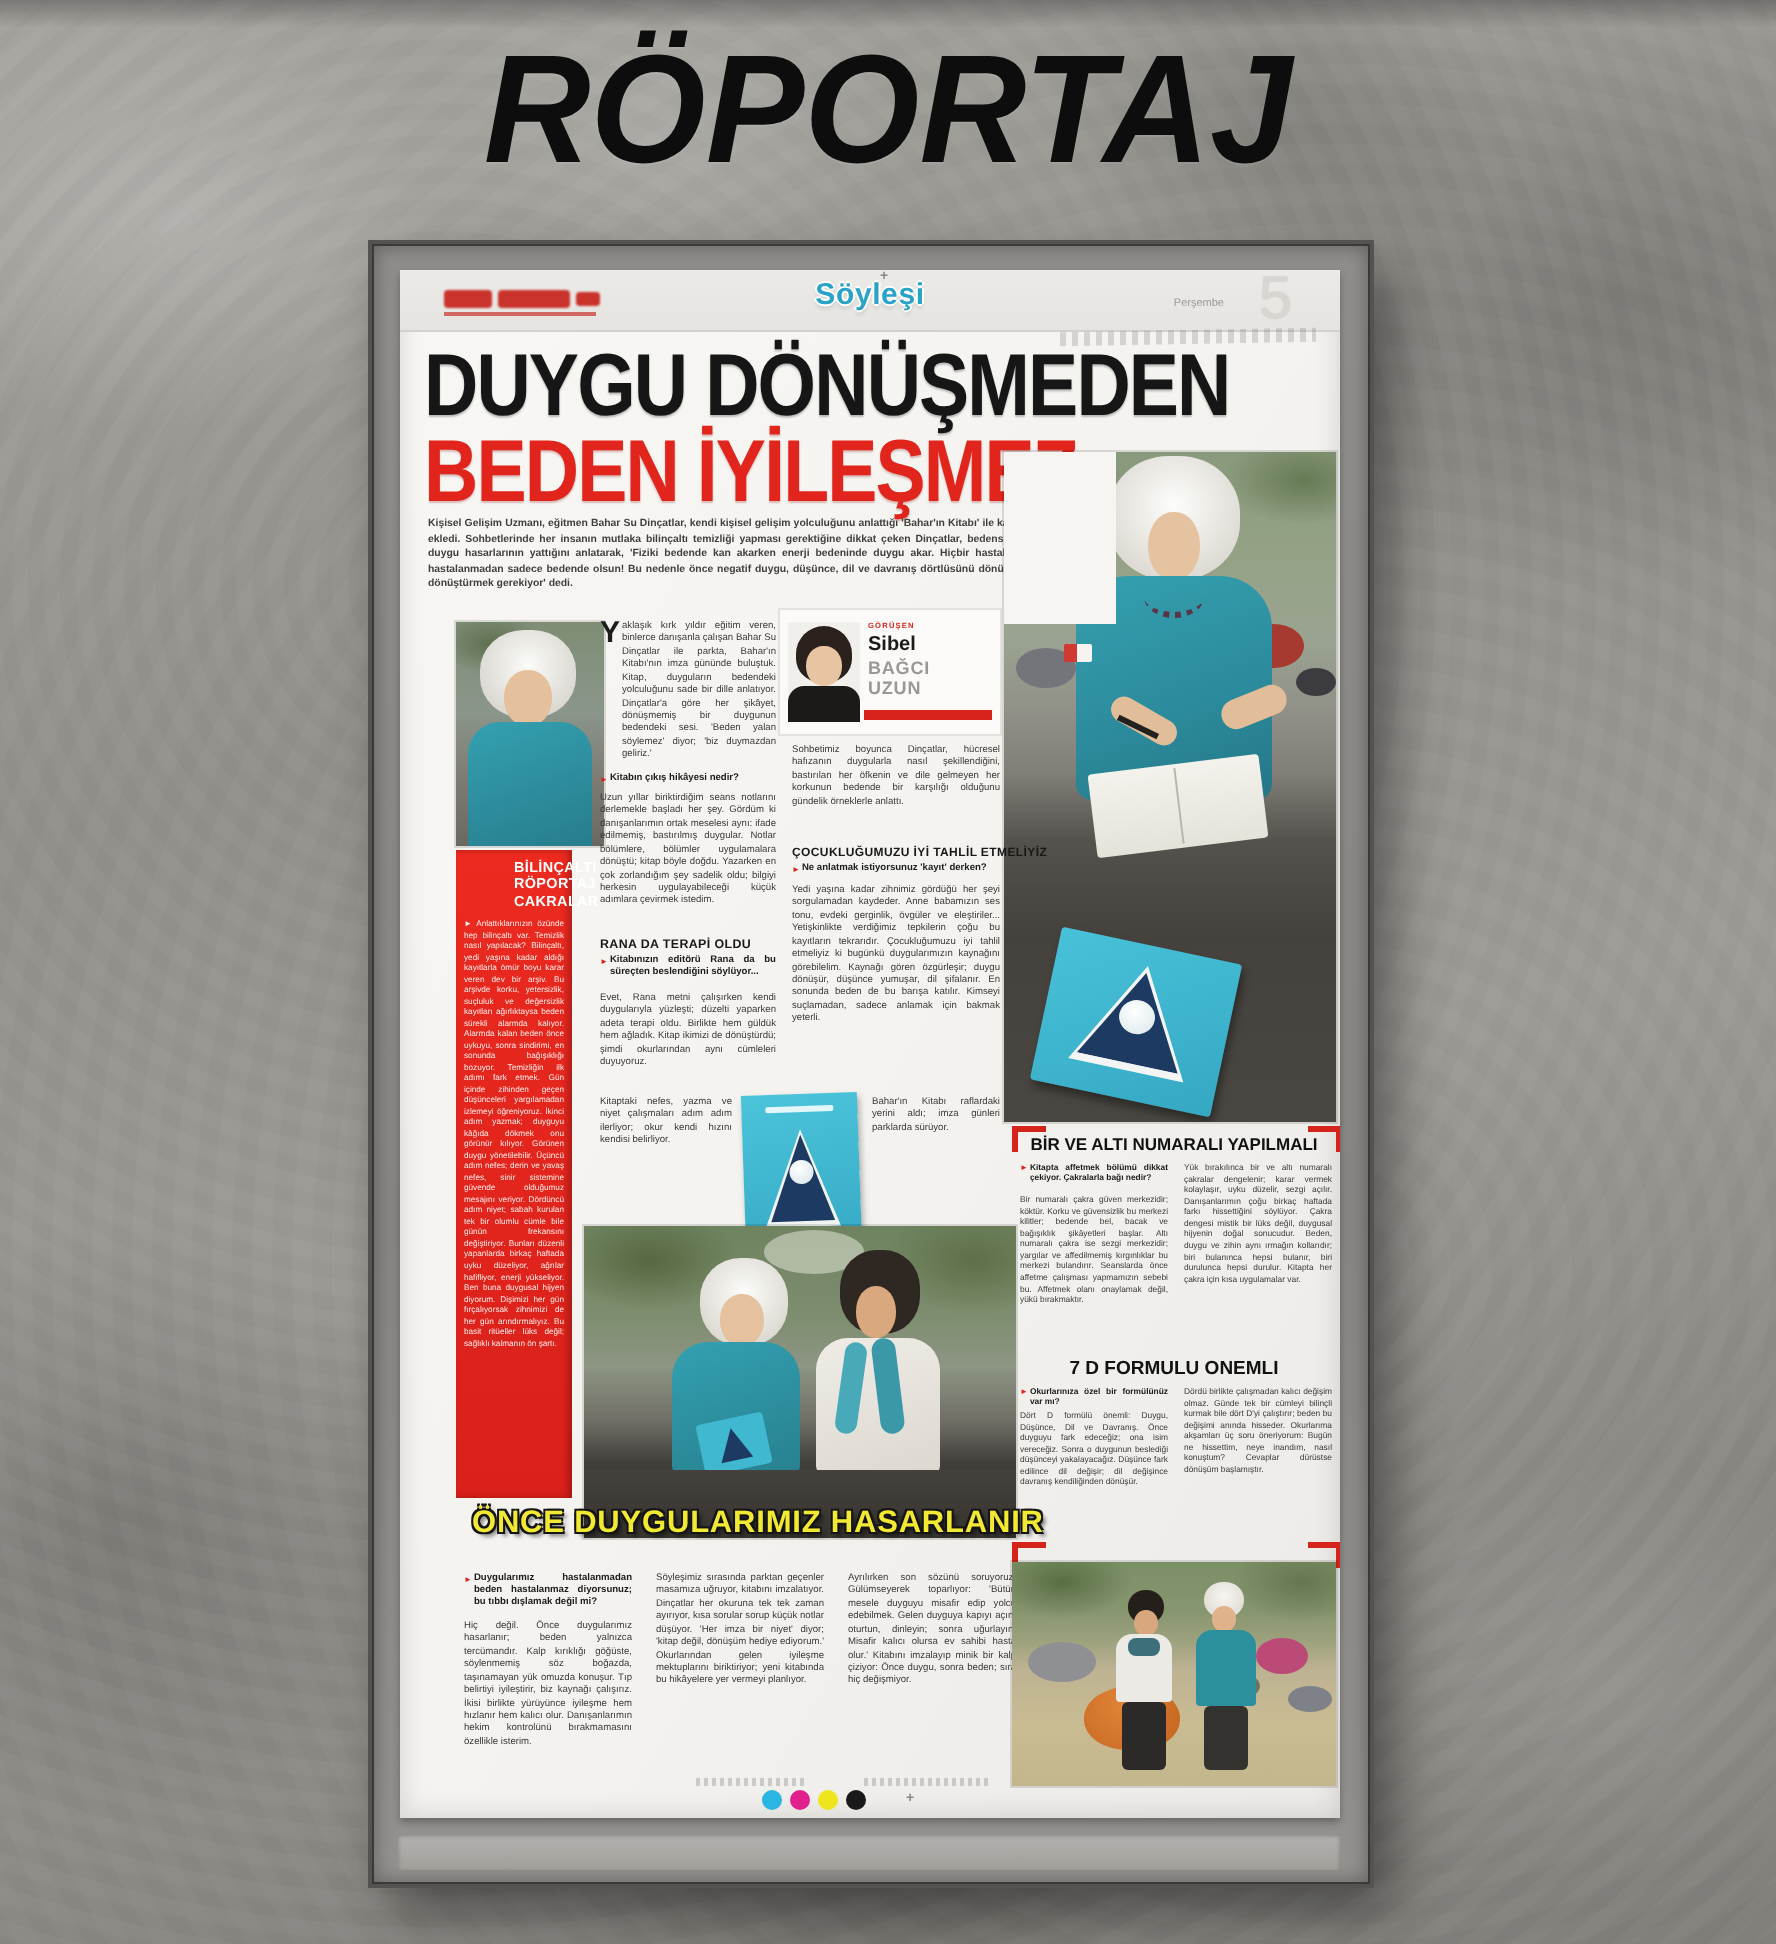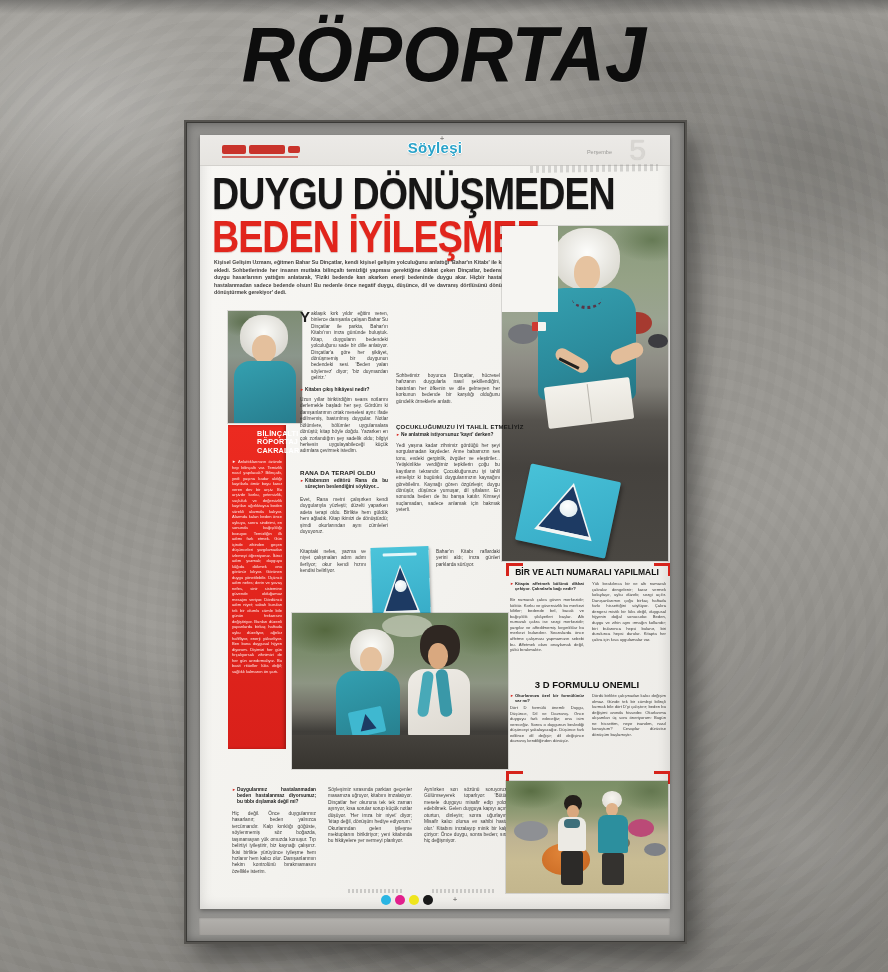--- a/index.html
+++ b/index.html
@@ -202,20 +202,32 @@
       <span class="bullet">►</span><span>Kitabın çıkış hikâyesi nedir?</span>
     </div>
     <div class="micro" style="left:100px;top:262px;width:88px;">Uzun yıllar biriktirdiğim seans notlarını derlemekle başladı her şey. Gördüm ki danışanlarımın ortak meselesi aynı: ifade edilmemiş, bastırılmış duygular. Notlar bölümlere, bölümler uygulamalara dönüştü; kitap böyle doğdu. Yazarken en çok zorlandığım şey sadelik oldu; bilgiyi herkesin uygulayabileceği küçük adımlara çevirmek istedim.</div>
     <div class="micro subhead" style="left:100px;top:334px;width:88px;font-size:6.2px;text-align:left;">RANA DA TERAPİ OLDU</div>
     <div class="q" style="left:100px;top:343px;width:88px;">
       <span class="bullet">►</span><span>Kitabınızın editörü Rana da bu süreçten beslendiğini söylüyor...</span>
     </div>
     <div class="micro" style="left:100px;top:362px;width:88px;">Evet, Rana metni çalışırken kendi duygularıyla yüzleşti; düzelti yaparken adeta terapi oldu. Birlikte hem güldük hem ağladık. Kitap ikimizi de dönüştürdü; şimdi okurlarından aynı cümleleri duyuyoruz.</div>
     <div class="micro" style="left:100px;top:414px;width:66px;">Kitaptaki nefes, yazma ve niyet çalışmaları adım adım ilerliyor; okur kendi hızını kendisi belirliyor.</div>
 
+    <div class="byline">
+      <div style="left:4px;top:6px;width:36px;height:50px;background:#f1efec;">
+        <div style="position:absolute;left:4px;top:2px;width:28px;height:28px;border-radius:50% 50% 42% 42%;background:#2b211c;"></div>
+        <div style="position:absolute;left:9px;top:12px;width:18px;height:20px;border-radius:48%;background:#e7c4a2;"></div>
+        <div style="position:absolute;left:0;top:32px;width:36px;height:18px;border-radius:8px 8px 0 0;background:#1c1a19;"></div>
+      </div>
+      <div class="by-kicker">GÖRÜŞEN</div>
+      <div class="by-name">Sibel</div>
+      <div class="by-sur" style="top:24px;">BAĞCI</div>
+      <div class="by-sur" style="top:34px;">UZUN</div>
+      <div class="by-bar"></div>
+    </div>
 
     <div class="micro" style="left:196px;top:238px;width:104px;">Sohbetimiz boyunca Dinçatlar, hücresel hafızanın duygularla nasıl şekillendiğini, bastırılan her öfkenin ve dile gelmeyen her korkunun bedende bir karşılığı olduğunu gündelik örneklerle anlattı.</div>
     <div class="micro subhead" style="left:196px;top:288px;width:124px;font-size:6px;text-align:left;white-space:nowrap;">ÇOCUKLUĞUMUZU İYİ TAHLİL ETMELİYİZ</div>
     <div class="q" style="left:196px;top:297px;width:104px;">
       <span class="bullet">►</span><span>Ne anlatmak istiyorsunuz 'kayıt' derken?</span>
     </div>
     <div class="micro" style="left:196px;top:308px;width:104px;">Yedi yaşına kadar zihnimiz gördüğü her şeyi sorgulamadan kaydeder. Anne babamızın ses tonu, evdeki gerginlik, övgüler ve eleştiriler... Yetişkinlikte verdiğimiz tepkilerin çoğu bu kayıtların tekrarıdır. Çocukluğumuzu iyi tahlil etmeliyiz ki bugünkü duygularımızın kaynağını görebilelim. Kaynağı gören özgürleşir; duygu dönüşür, düşünce yumuşar, dil şifalanır. En sonunda beden de bu barışa katılır. Kimseyi suçlamadan, sadece anlamak için bakmak yeterli.</div>
     <div class="micro" style="left:236px;top:414px;width:64px;">Bahar'ın Kitabı raflardaki yerini aldı; imza günleri parklarda sürüyor.</div>
 
     <div class="photo" style="left:172px;top:412px;width:58px;height:92px;background:linear-gradient(170deg,#4bc4da,#32a5c2);transform:rotate(-2deg);box-shadow:1px 2px 3px rgba(0,0,0,.3);">
@@ -237,38 +249,39 @@
         <div style="position:absolute;left:8px;top:4px;width:18px;height:18px;background:#1d3a63;clip-path:polygon(50% 5%,5% 95%,95% 95%);"></div>
       </div>
       <div class="ph-shape" style="left:128px;top:12px;width:40px;height:42px;border-radius:45%;background:#2f2722;"></div>
       <div class="ph-shape" style="left:136px;top:30px;width:20px;height:26px;border-radius:48%;background:#d9a87f;"></div>
       <div class="ph-shape" style="left:116px;top:56px;width:62px;height:68px;border-radius:16px 16px 4px 4px;background:linear-gradient(160deg,#efece6,#dcd8d0);"></div>
       <div class="ph-shape" style="left:128px;top:58px;width:11px;height:46px;border-radius:6px;background:#48a9b8;transform:rotate(8deg);"></div>
       <div class="ph-shape" style="left:146px;top:56px;width:12px;height:48px;border-radius:6px;background:#3a98a8;transform:rotate(-7deg);"></div>
       <div class="ph-shape" style="left:0;top:122px;width:216px;height:34px;background:linear-gradient(180deg,#45423d,#37342f);"></div>
     </div>
 
+    <div class="yellow-head">ÖNCE DUYGULARIMIZ HASARLANIR</div>
 
     <div class="q" style="left:32px;top:652px;width:84px;">
       <span class="bullet">►</span><span>Duygularımız hastalanmadan beden hastalanmaz diyorsunuz; bu tıbbı dışlamak değil mi?</span>
     </div>
     <div class="micro" style="left:32px;top:676px;width:84px;">Hiç değil. Önce duygularımız hasarlanır; beden yalnızca tercümandır. Kalp kırıklığı göğüste, söylenmemiş söz boğazda, taşınamayan yük omuzda konuşur. Tıp belirtiyi iyileştirir, biz kaynağı çalışırız. İkisi birlikte yürüyünce iyileşme hem hızlanır hem kalıcı olur. Danışanlarımın hekim kontrolünü bırakmamasını özellikle isterim.</div>
     <div class="micro" style="left:128px;top:652px;width:84px;">Söyleşimiz sırasında parktan geçenler masamıza uğruyor, kitabını imzalatıyor. Dinçatlar her okuruna tek tek zaman ayırıyor, kısa sorular sorup küçük notlar düşüyor. 'Her imza bir niyet' diyor; 'kitap değil, dönüşüm hediye ediyorum.' Okurlarından gelen iyileşme mektuplarını biriktiriyor; yeni kitabında bu hikâyelere yer vermeyi planlıyor.</div>
     <div class="micro" style="left:224px;top:652px;width:84px;">Ayrılırken son sözünü soruyoruz. Gülümseyerek toparlıyor: 'Bütün mesele duyguyu misafir edip yolcu edebilmek. Gelen duyguya kapıyı açın, oturtun, dinleyin; sonra uğurlayın. Misafir kalıcı olursa ev sahibi hasta olur.' Kitabını imzalayıp minik bir kalp çiziyor: Önce duygu, sonra beden; sıra hiç değişmiyor.</div>
 
     <div class="bk tl" style="left:306px;top:428px;"></div>
     <div class="bk tr" style="left:454px;top:428px;"></div>
     <div class="boxtitle" style="left:306px;top:432px;width:162px;font-size:8.5px;">BİR VE ALTI NUMARALI YAPILMALI</div>
     <div class="q" style="left:310px;top:446px;width:74px;font-size:4.2px;">
       <span class="bullet">►</span><span>Kitapta affetmek bölümü dikkat çekiyor. Çakralarla bağı nedir?</span>
     </div>
     <div class="microsm" style="left:310px;top:462px;width:74px;">Bir numaralı çakra güven merkezidir; köktür. Korku ve güvensizlik bu merkezi kilitler; bedende bel, bacak ve bağışıklık şikâyetleri başlar. Altı numaralı çakra ise sezgi merkezidir; yargılar ve affedilmemiş kırgınlıklar bu merkezi bulandırır. Seanslarda önce affetme çalışması yapmamızın sebebi bu. Affetmek olanı onaylamak değil, yükü bırakmaktır.</div>
     <div class="microsm" style="left:392px;top:446px;width:74px;">Yük bırakılınca bir ve altı numaralı çakralar dengelenir; karar vermek kolaylaşır, uyku düzelir, sezgi açılır. Danışanlarımın çoğu birkaç haftada farkı hissettiğini söylüyor. Çakra dengesi mistik bir lüks değil, duygusal hijyenin doğal sonucudur. Beden, duygu ve zihin aynı ırmağın kollarıdır; biri bulanınca hepsi bulanır, biri durulunca hepsi durulur. Kitapta her çakra için kısa uygulamalar var.</div>
 
-    <div class="boxtitle" style="left:306px;top:544px;width:162px;font-size:9.5px;">3 D FORMULU ONEMLI</div>
+    <div class="boxtitle" style="left:306px;top:544px;width:162px;font-size:9.5px;">7 D FORMULU ONEMLI</div>
     <div class="q" style="left:310px;top:558px;width:74px;font-size:4.2px;">
       <span class="bullet">►</span><span>Okurlarınıza özel bir formülünüz var mı?</span>
     </div>
     <div class="microsm" style="left:310px;top:570px;width:74px;">Dört D formülü önemli: Duygu, Düşünce, Dil ve Davranış. Önce duyguyu fark edeceğiz; ona isim vereceğiz. Sonra o duygunun beslediği düşünceyi yakalayacağız. Düşünce fark edilince dil değişir; dil değişince davranış kendiliğinden dönüşür.</div>
     <div class="microsm" style="left:392px;top:558px;width:74px;">Dördü birlikte çalışmadan kalıcı değişim olmaz. Günde tek bir cümleyi bilinçli kurmak bile dört D'yi çalıştırır; beden bu değişimi anında hisseder. Okurlarıma akşamları üç soru öneriyorum: Bugün ne hissettim, neye inandım, nasıl konuştum? Cevaplar dürüstse dönüşüm başlamıştır.</div>
 
     <div class="bk tl" style="left:306px;top:636px;"></div>
     <div class="bk tr" style="left:454px;top:636px;"></div>
     <div class="photo photo-bottom">
       <div class="ph-shape" style="left:-10px;top:-8px;width:70px;height:36px;background:radial-gradient(closest-side,#5a6e44,transparent);"></div>

